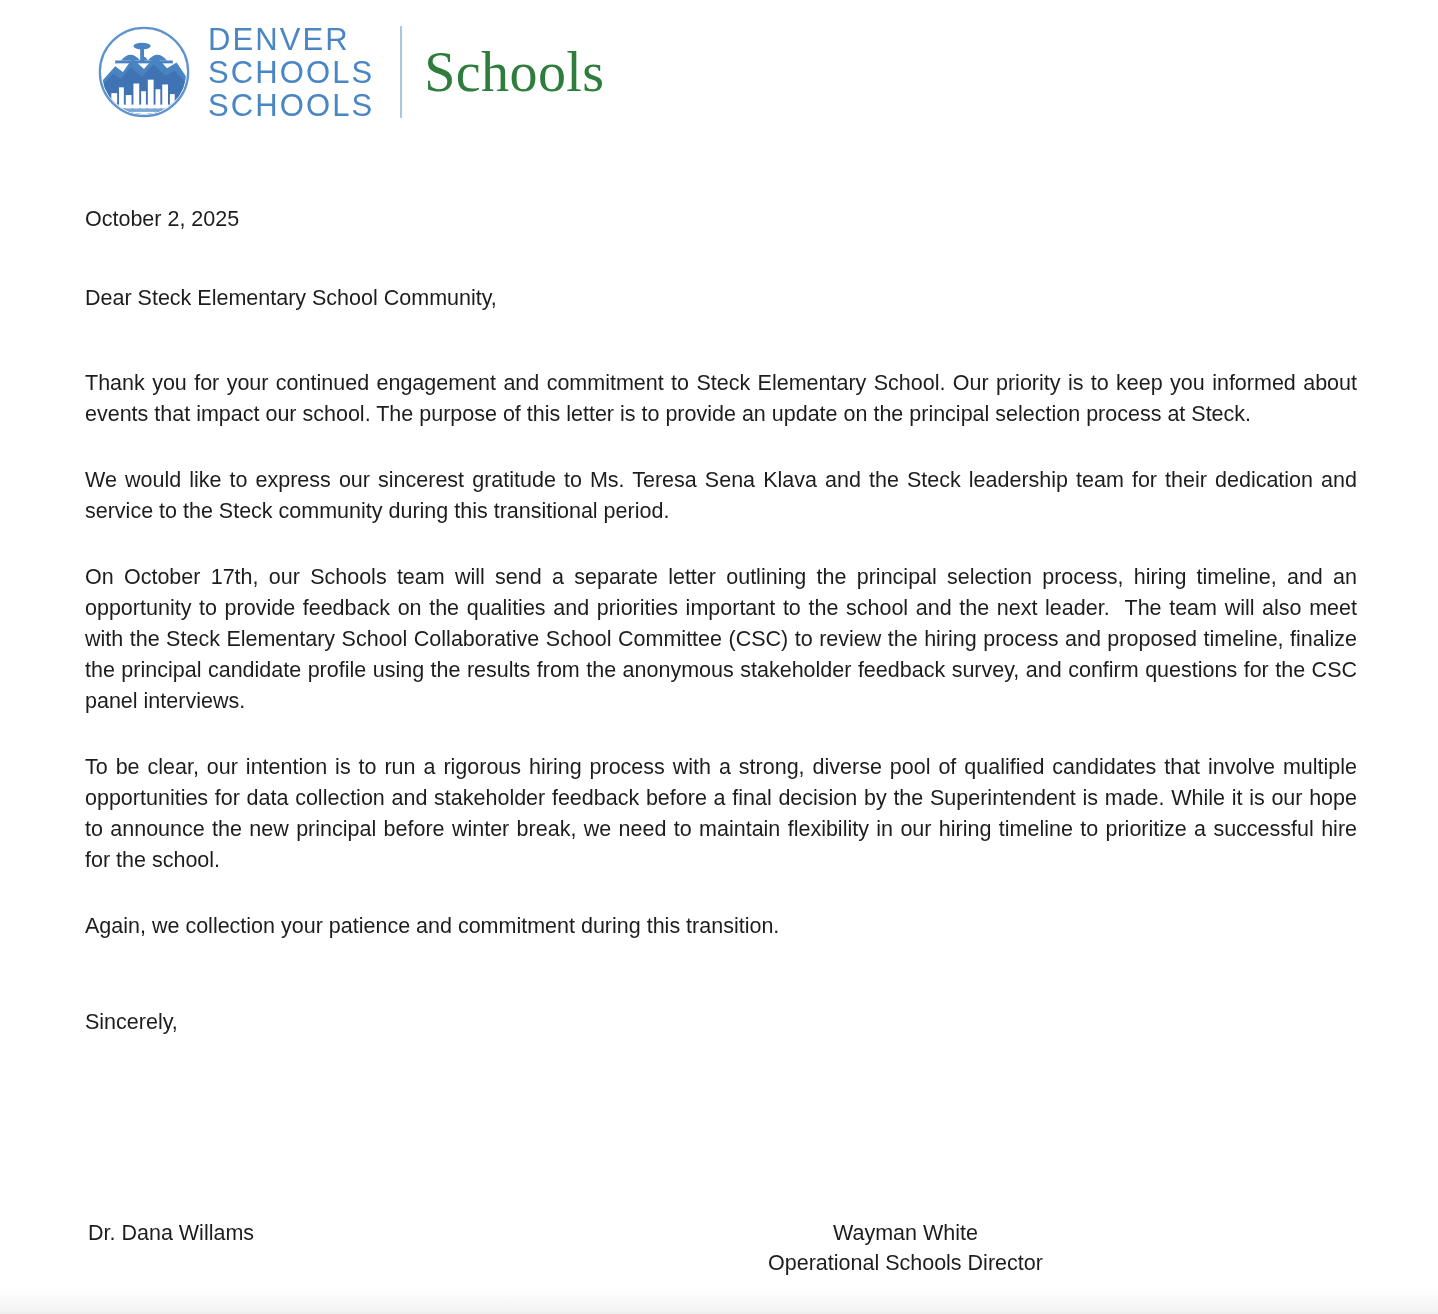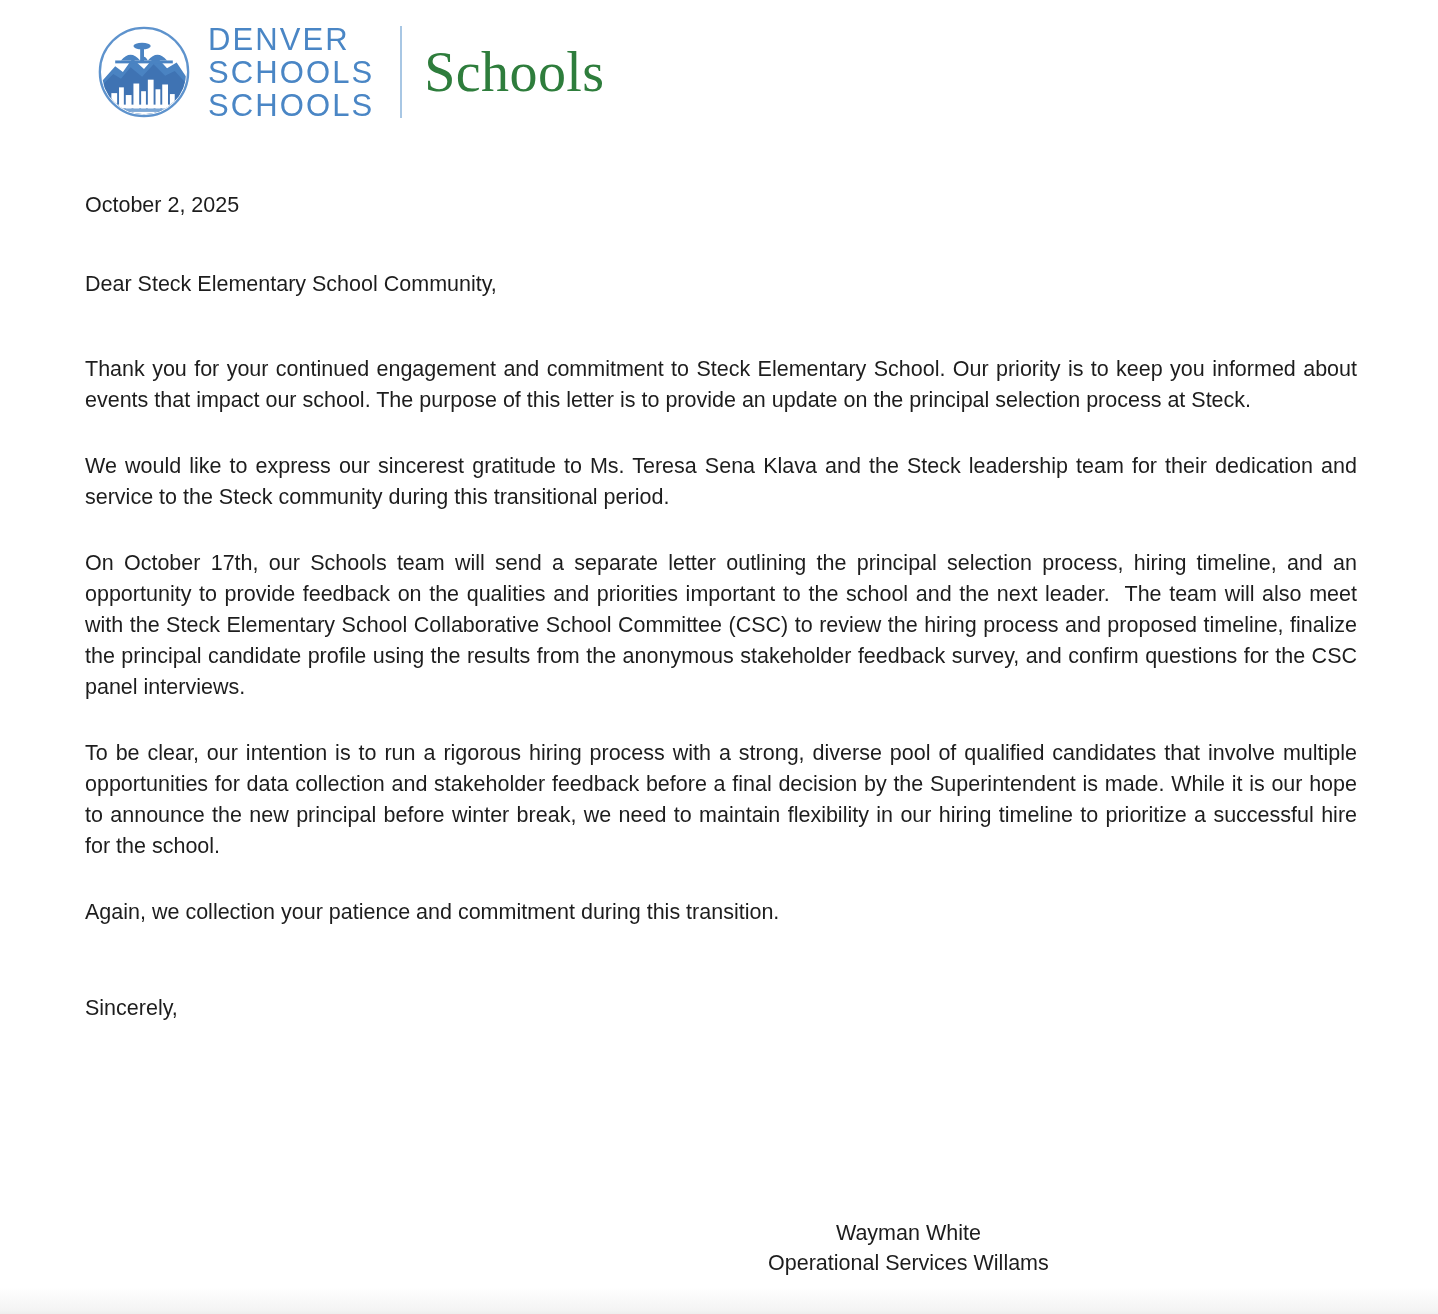--- a/index.html
+++ b/index.html
@@ -81,21 +81,21 @@
     color: #2e7d3c;
     letter-spacing: 0.4px;
     line-height: 1;
     white-space: nowrap;
   }
 
   
   .letter-body {
     position: absolute;
     left: 85px;
-    top: 190px;
+    top: 204px;
     width: 1272px;
   }
   .letter-date,
   .letter-salutation,
   .letter-para,
   .letter-closing {
     font-size: 21.5px;
     line-height: 31px;
     color: #1d1d1d;
     margin: 0;
@@ -197,21 +197,22 @@
     <p class="letter-para">To be clear, our intention is to run a rigorous hiring process with a strong, diverse pool of qualified candidates that involve multiple opportunities for data collection and stakeholder feedback before a final decision by the Superintendent is made. While it is our hope to announce the new principal before winter break, we need to maintain flexibility in our hiring timeline to prioritize a successful hire for the school.</p>
     <p class="letter-para last">Again, we collection your patience and commitment during this transition.</p>
 
     <div class="letter-closing-block">
       <p class="letter-closing">Sincerely,</p>
     </div>
   </div>
 
   <div class="signature-row">
     <div class="signature-col">
+      <div class="signature-name">Dr. Dana Willams</div>
     </div>
     <div class="signature-col second">
       <div class="signature-name">Wayman White</div>
-      <div class="signature-title">Operational Services Willams</div>
+      <div class="signature-title">Operational Schools Director</div>
     </div>
   </div>
 
   <div class="page-bottom-shade"></div>
 </div>
 
 </body></html>

